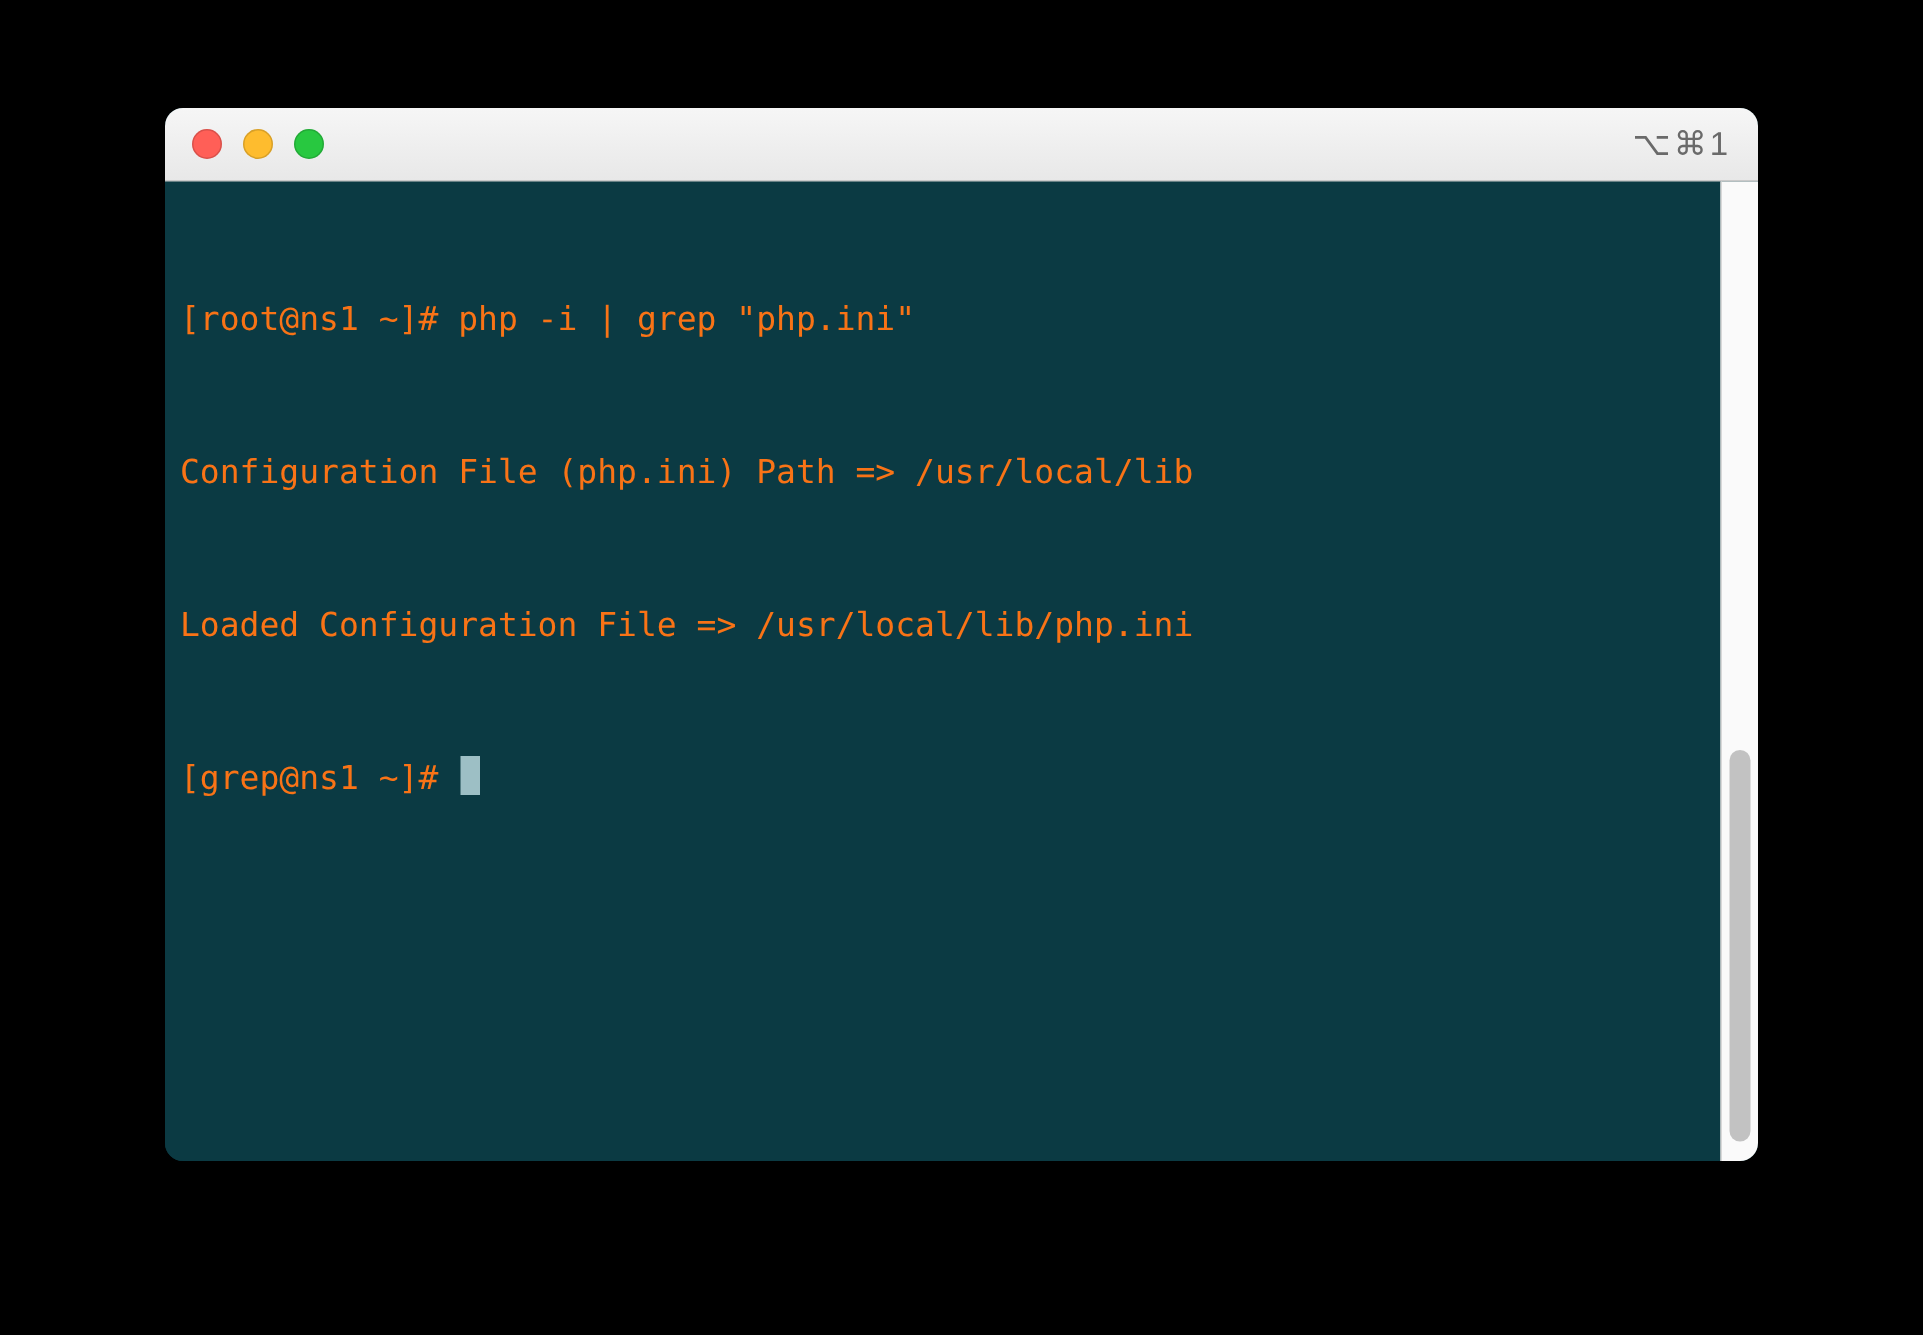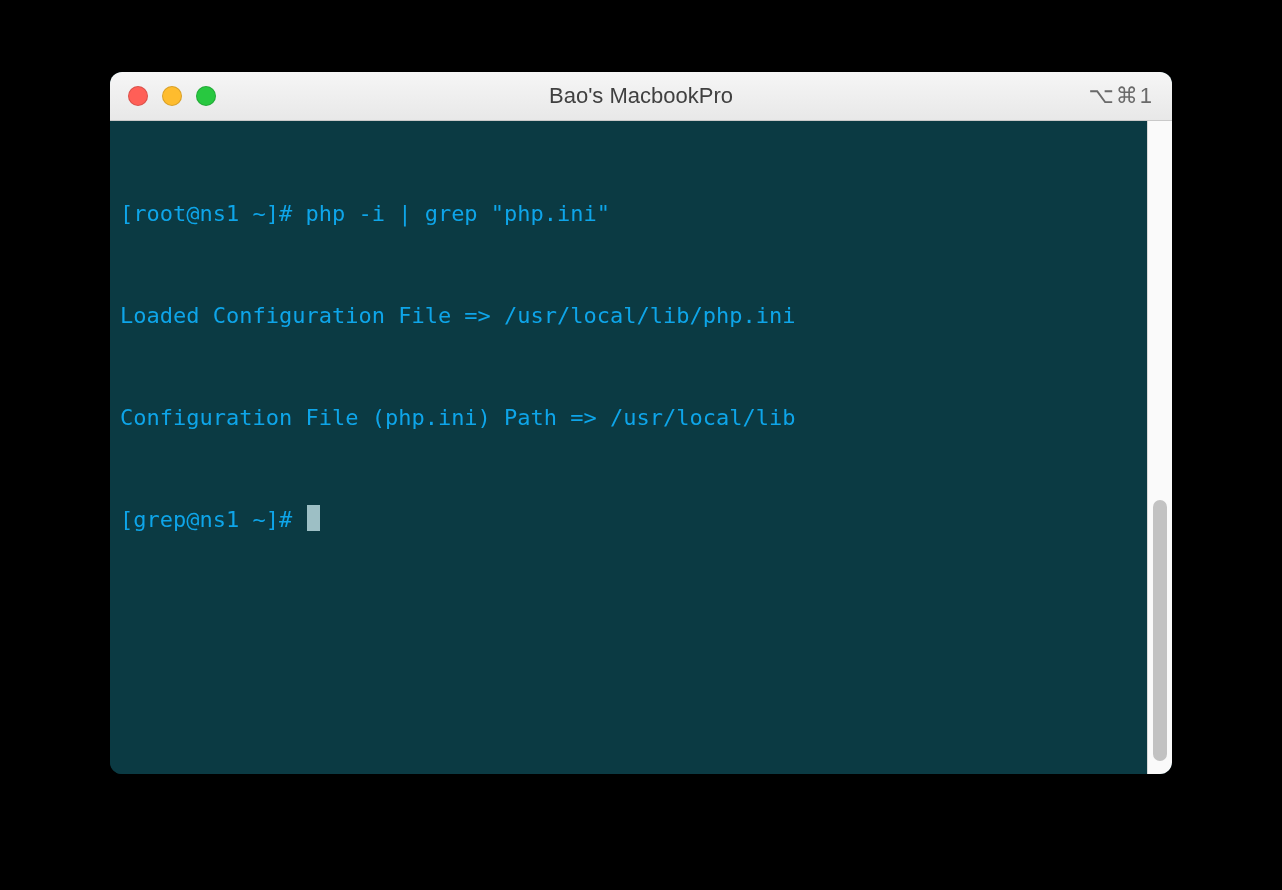--- a/index.html
+++ b/index.html
@@ -73,21 +73,21 @@
 
   .body-area {
     flex: 1 1 auto;
     display: flex;
     min-height: 0;
   }
 
   .terminal {
     flex: 1 1 auto;
     background: #0b3a43;
-    color: #0ea5e9;
+    color: #f97316;
     font-size: 22px;
     line-height: 34px;
     padding: 8px 8px 8px 10px;
     white-space: pre;
     overflow: hidden;
   }
 
   .terminal .line { display: block; }
 
   .cursor {
@@ -118,30 +118,29 @@
 <body>
 
 <div class="window">
 
   <div class="titlebar">
     <div class="traffic-lights">
       <div class="light red"></div>
       <div class="light yellow"></div>
       <div class="light green"></div>
     </div>
-    <div class="title">Bao's MacbookPro</div>
     <div class="tab-hint">⌥⌘1</div>
   </div>
 
   <div class="body-area">
 
     <div class="terminal">
       <span class="line">[root@ns1 ~]# php -i | grep "php.ini"</span>
+      <span class="line">Configuration File (php.ini) Path =&gt; /usr/local/lib</span>
       <span class="line">Loaded Configuration File =&gt; /usr/local/lib/php.ini</span>
-      <span class="line">Configuration File (php.ini) Path =&gt; /usr/local/lib</span>
       <span class="line"><span>[grep@ns1 ~]# </span><span class="cursor"></span></span>
     </div>
 
     <div class="scroll-gutter">
       <div class="scroll-thumb" style="top:58%;height:40%;"></div>
     </div>
 
   </div>
 
 </div>

